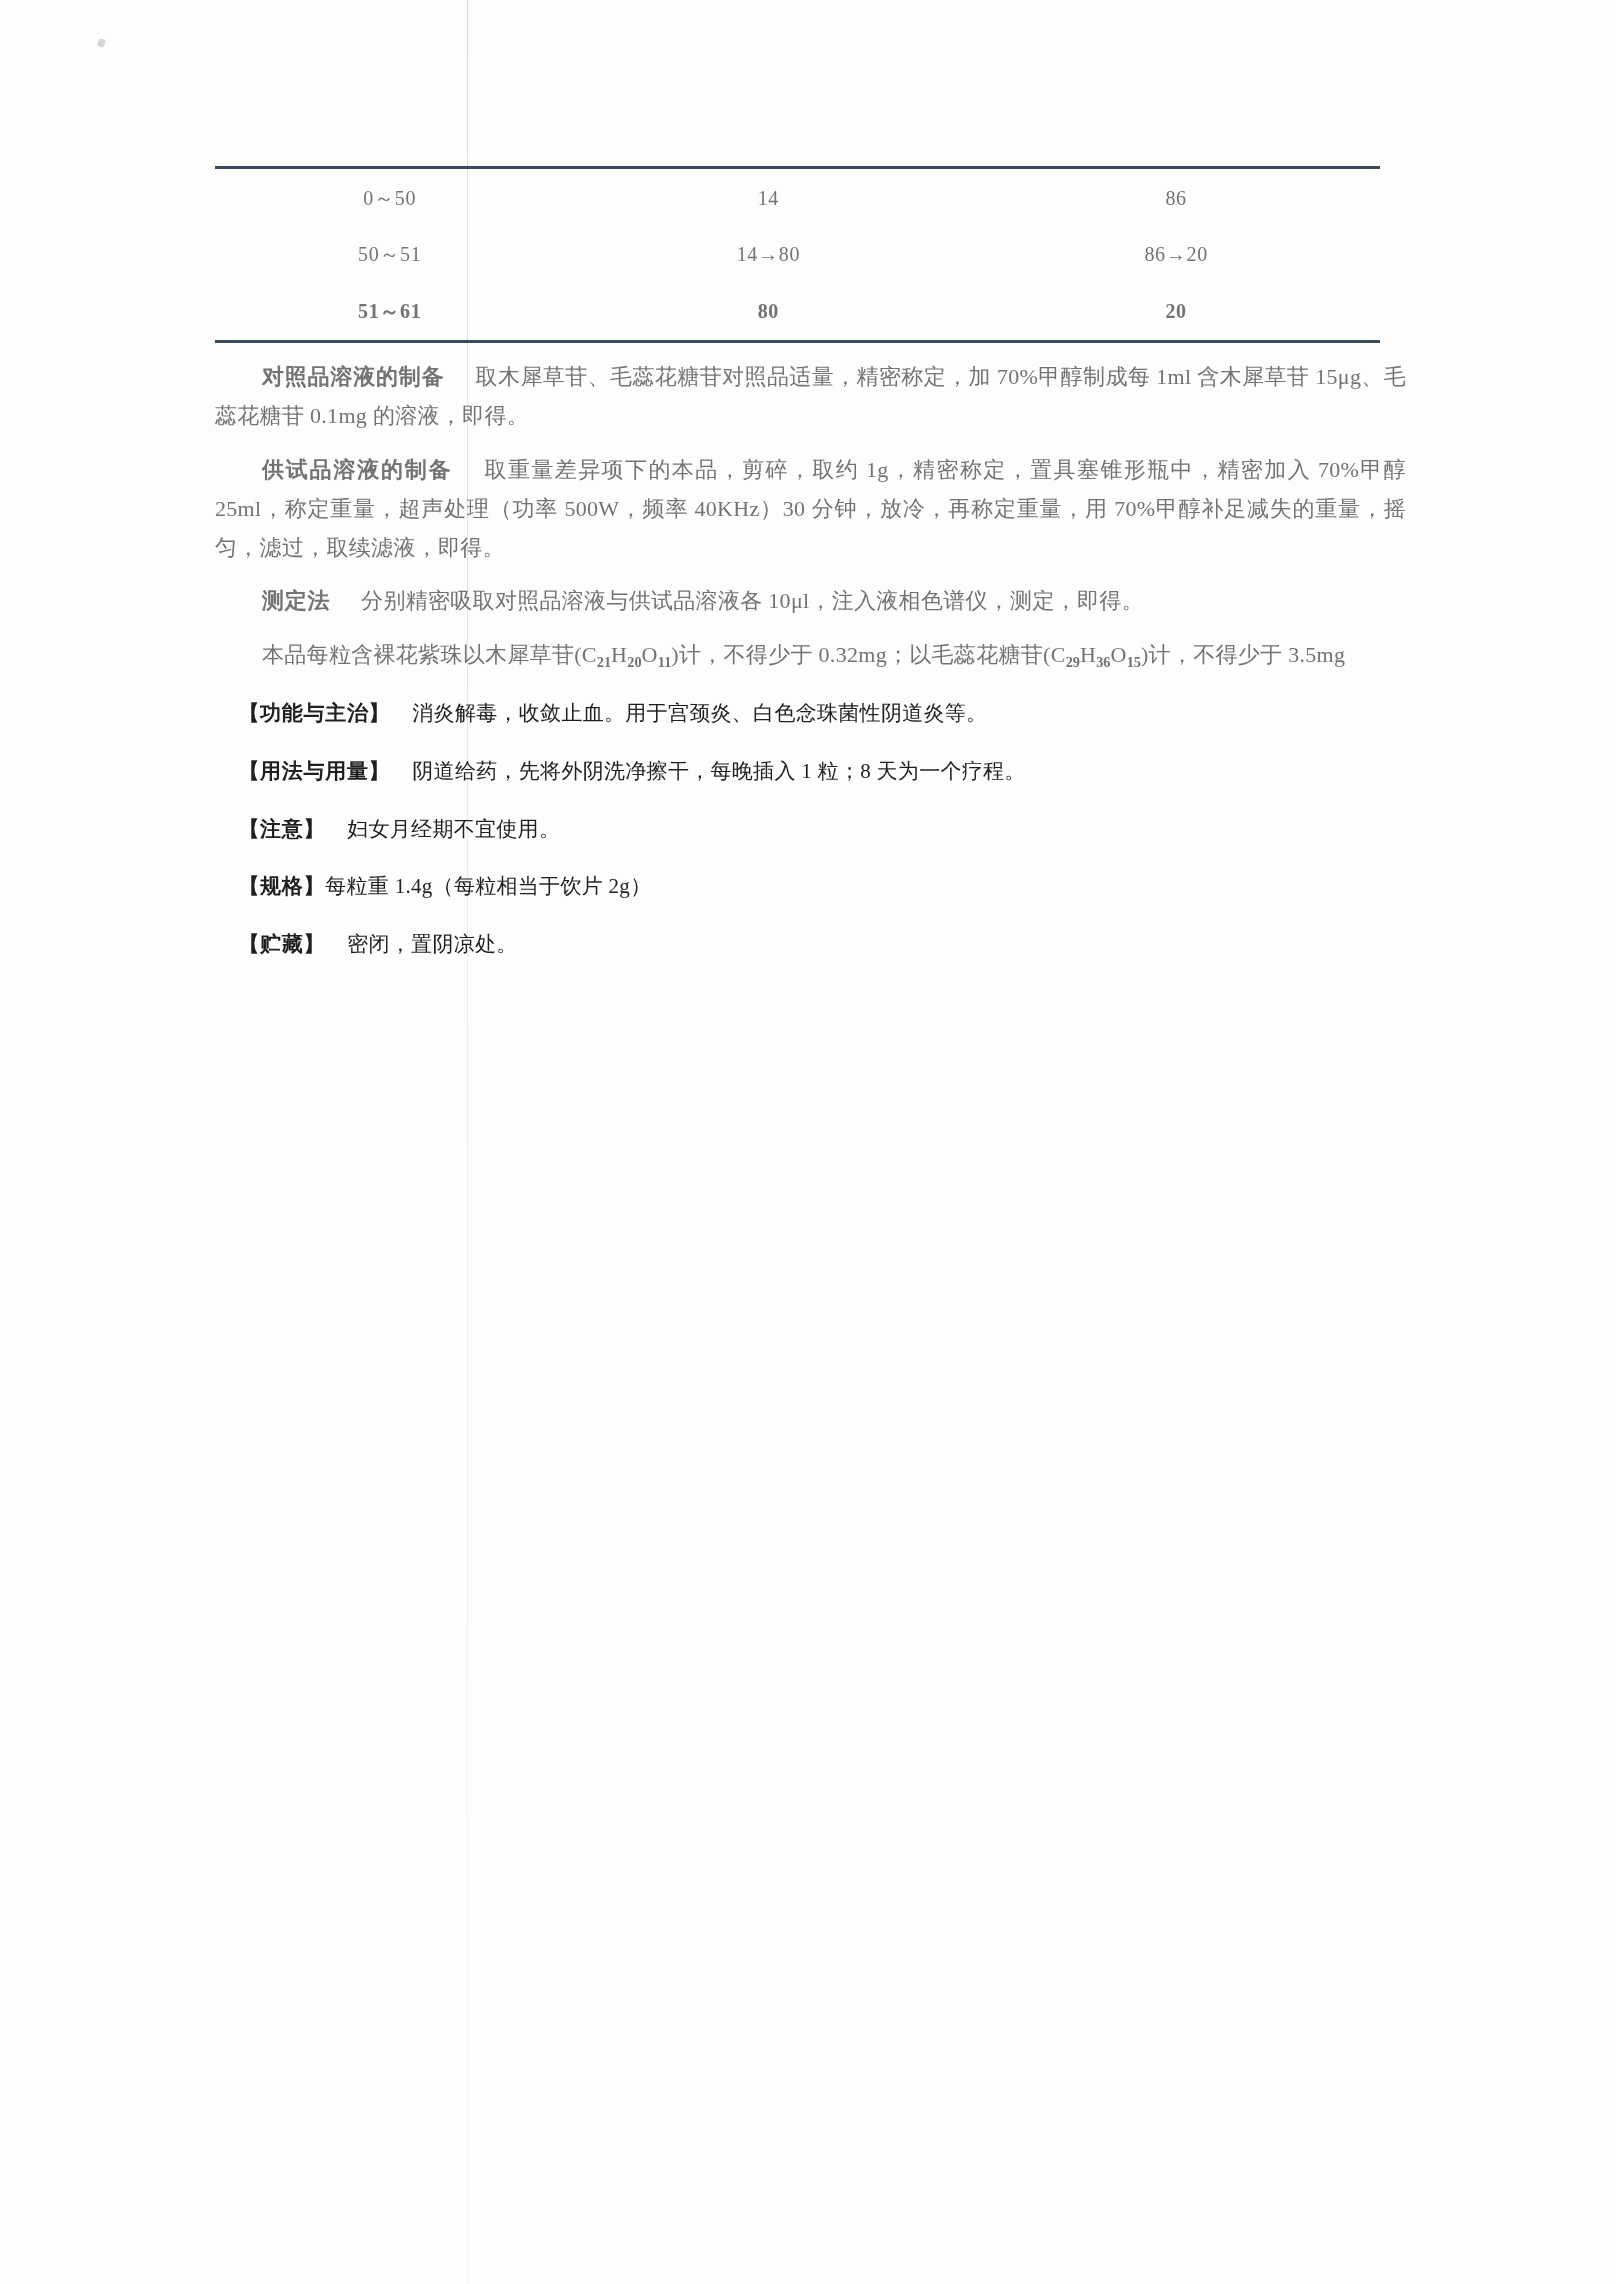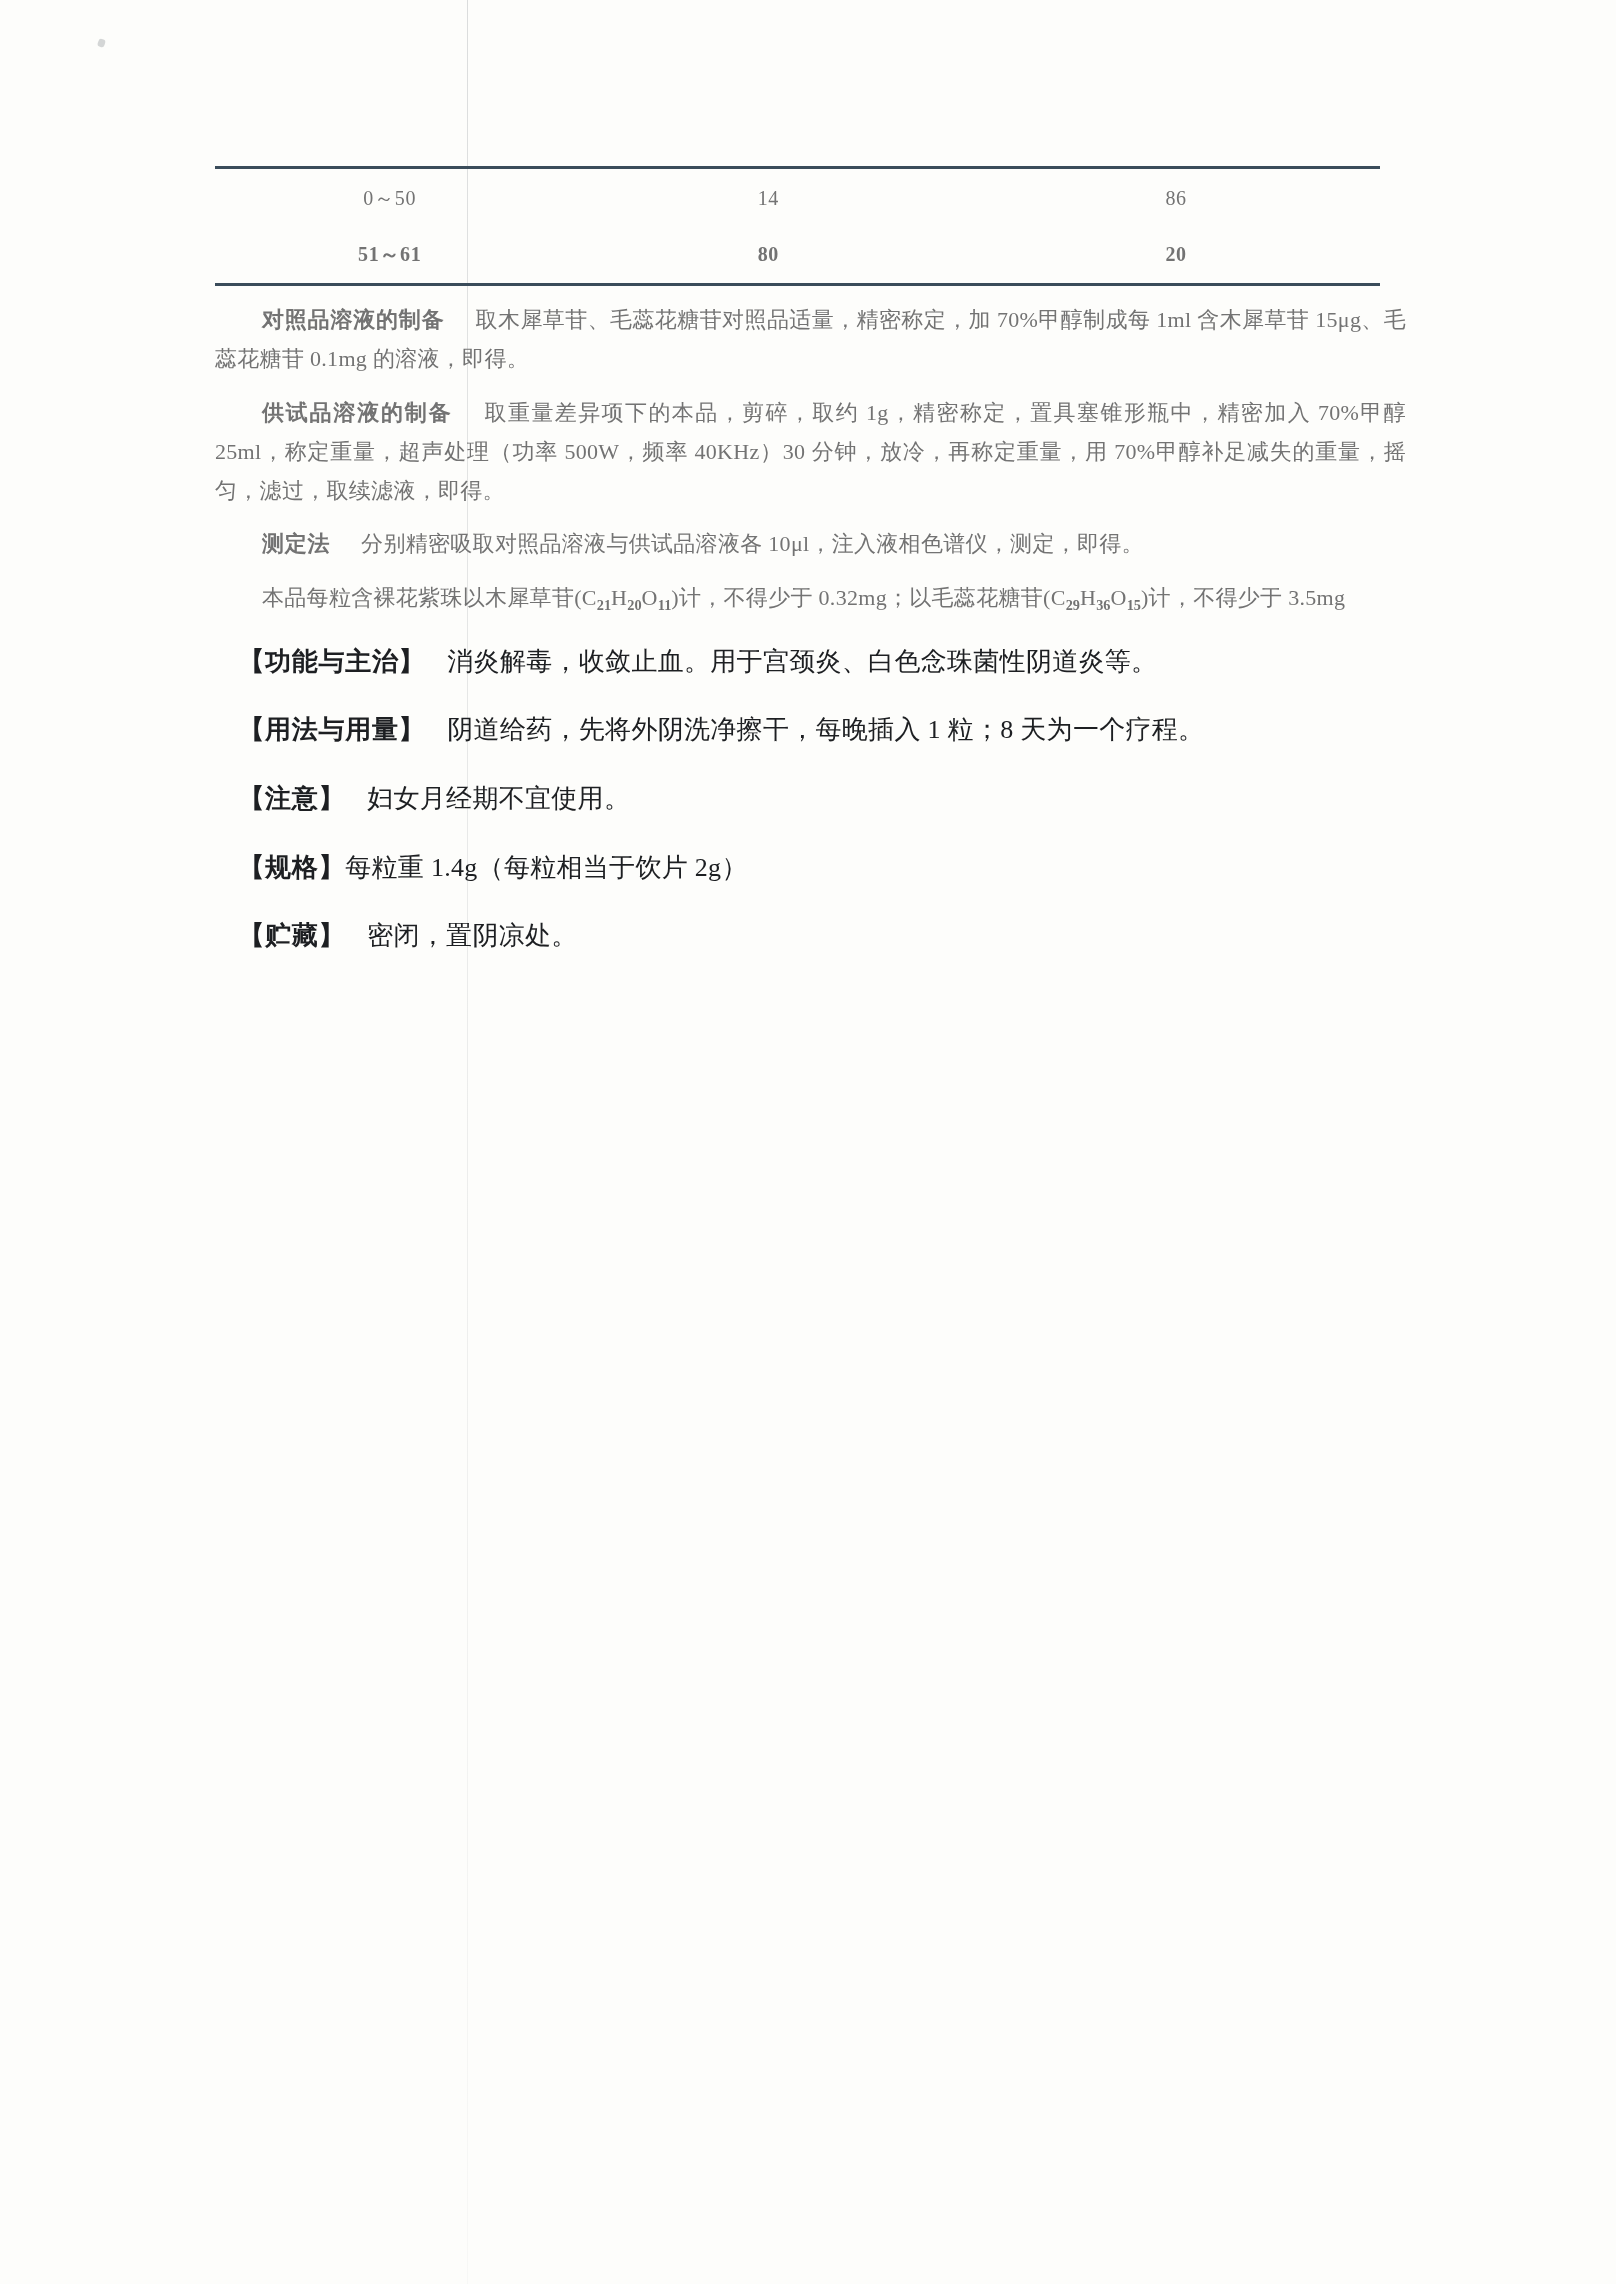--- a/index.html
+++ b/index.html
@@ -103,21 +103,21 @@
     vertical-align: sub;
     letter-spacing: 0;
     font-weight: bold;
   }
 
   .section {
     margin-top: 17px;
   }
 
   .bracket-line {
-    font-size: 26px;
+    font-size: 21px;
     line-height: 1.95;
     margin: 0;
     padding-left: 23.4px;
     letter-spacing: 0.3px;
   }
 
   .para-block { margin-top: 14.3px; }
 </style>
 </head>
 <body>
@@ -127,20 +127,25 @@
   <div class="speck"></div>
 
   <div class="content">
 
     <table class="grad-table">
       <tbody>
         <tr class="rule-top">
           <td class="c1">0～50</td>
           <td class="c2">14</td>
           <td class="c3">86</td>
+        </tr>
+        <tr>
+          <td class="c1">50～51</td>
+          <td class="c2">14→80</td>
+          <td class="c3">86→20</td>
         </tr>
         <tr class="rule-bottom">
           <td class="c1">51～61</td>
           <td class="c2">80</td>
           <td class="c3">20</td>
         </tr>
       </tbody>
     </table>
 
     <div class="para-block">

